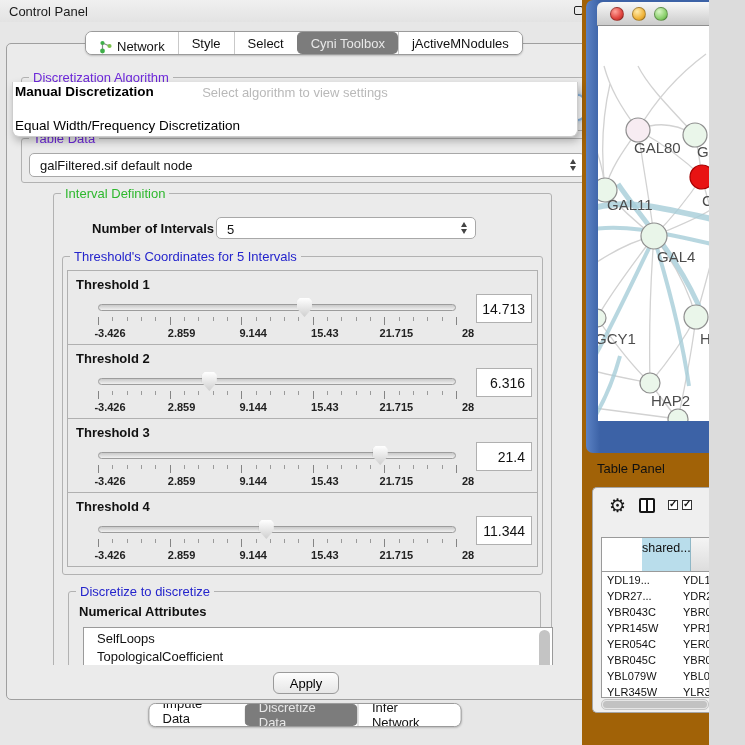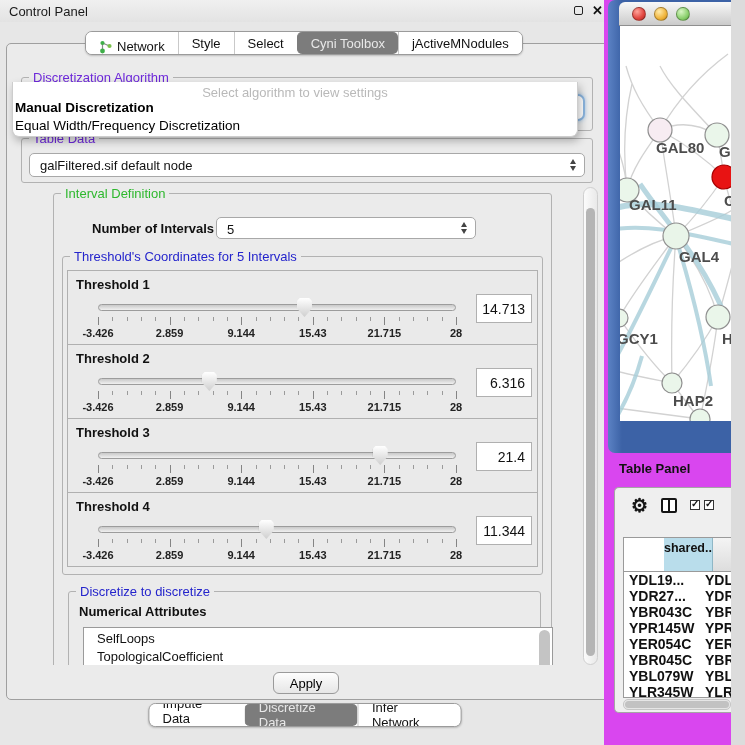--- a/index.html
+++ b/index.html
@@ -35,21 +35,21 @@
 
   .algo-group{left:14px;top:33px;width:572px;height:54px;}
   .algo-combo{position:absolute;left:7px;top:16px;right:7px;height:27px;background:#fff;
               border:2px solid #8ab4de;border-radius:7px;box-shadow:0 0 4px #9cc3e6;}
 
   
   .popup{position:absolute;left:12px;top:82px;width:566px;height:55px;background:#fff;z-index:50;
          border:1px solid #cdcdcd;border-top:none;border-radius:0 0 7px 7px;box-shadow:2px 4px 9px rgba(0,0,0,.28);}
   .popup-hint{position:absolute;top:3px;left:0;right:0;text-align:center;color:#b9b9b9;font-size:13px;}
   .popup-opt{position:absolute;left:2px;font-size:13.5px;color:#000;white-space:nowrap;}
-  .popup-opt.first{top:18px;font-weight:bold;}
+  .popup-opt.first{top:2px;font-weight:bold;}
   .popup-opt.second{top:36px;}
 
   .tabledata-group{left:14px;top:94px;width:572px;height:45px;}
   .combo{position:relative;background:#fff;border:1px solid #a8a8a8;border-radius:5px;font-size:13px;}
   .td-combo{position:absolute;left:7px;top:14px;right:7px;height:24px;}
   .combo .combo-text{position:absolute;left:10px;top:4px;white-space:nowrap;}
   .stepper{position:absolute;right:8px;top:50%;transform:translateY(-50%);display:flex;flex-direction:column;gap:2px;}
   .stepper .up{width:0;height:0;border-left:3.5px solid transparent;border-right:3.5px solid transparent;border-bottom:5px solid #444;}
   .stepper .down{width:0;height:0;border-left:3.5px solid transparent;border-right:3.5px solid transparent;border-top:5px solid #444;}
 
@@ -68,40 +68,40 @@
           background:linear-gradient(#c9c9c9,#f0f0f0);}
   .thumb{position:absolute;top:-7px;width:15px;height:19px;margin-left:-7.5px;
          background:linear-gradient(#ffffff,#cfcfcf);
          clip-path:polygon(18% 0,82% 0,100% 16%,100% 55%,50% 100%,0 55%,0 16%);
          filter:drop-shadow(0 0 1px rgba(0,0,0,.5));}
   .ticks{position:absolute;left:30px;top:46px;width:358px;height:8px;}
   .ticks .minor{position:absolute;left:0;top:0;width:100%;height:4px;
         background:repeating-linear-gradient(to right,#9a9a9a 0 1px,transparent 1px 14.32px);}
   .ticks .major{position:absolute;top:0;width:1px;height:8px;background:#848484;}
   .scale{position:absolute;left:30px;top:56px;width:358px;height:12px;font-size:11px;font-weight:bold;color:#222;}
-  .scale span{position:absolute;transform:translateX(-50%);white-space:nowrap;}
+  .scale span{position:absolute;transform:translateX(-50%);white-space:nowrap;margin-left:12px;}
   .value-box{position:absolute;left:408px;top:23px;width:56px;height:29px;background:#fff;border:1px solid #b0b0b0;
              font-size:14px;display:flex;align-items:center;justify-content:flex-end;padding-right:6px;}
 
   .attrs-group{position:relative;margin:16px 2px 0 6px;border:1px solid #b2b2b2;border-radius:3px;padding:12px 8px 8px 8px;}
   .num-attrs-label{font-weight:bold;font-size:13px;margin:0 0 8px 2px;}
   .attr-list{position:relative;margin-left:6px;width:470px;height:120px;background:#fff;border:1px solid #9a9a9a;overflow:hidden;}
   .attr-list ul{margin:2px 0 0 0;padding:0 0 0 13px;list-style:none;font-size:13px;line-height:18px;}
   .attr-scroll{position:absolute;right:2px;top:2px;width:11px;height:80px;background:#c4c4c4;border-radius:6px;}
 
   .v-scrollbar{position:absolute;left:576px;top:143px;width:15px;height:478px;border:1px solid #cfcfcf;border-radius:8px;
                background:linear-gradient(90deg,#fbfbfb,#e9e9e9);}
   .v-thumb{position:absolute;left:2px;top:20px;width:9px;height:448px;background:#b5b5b5;border-radius:5px;}
 
   .apply-btn{position:absolute;left:266px;top:628px;width:66px;height:22px;background:linear-gradient(#fdfdfd,#e6e6e6);
              border:1px solid #9a9a9a;border-radius:6px;font-size:13px;font-family:"Liberation Sans",sans-serif;
              display:flex;align-items:center;justify-content:center;padding:0;}
 
   
-  .right-area{position:absolute;left:604px;top:0;width:127px;height:745px;background:#d946ef;font-weight:bold;}
+  .right-area{position:absolute;left:582px;top:0;width:127px;height:745px;background:#a16207;}
   .net-window{position:absolute;left:4px;top:0;width:123px;height:453px;border-radius:7px 0 0 7px;
               background:linear-gradient(90deg,#5b82c4,#3c62a6 14px);}
   .net-titlebar{position:absolute;left:11px;top:2px;right:0;height:24px;background:linear-gradient(#f8f8f8,#cbcbcb);
                 border-radius:6px 0 0 0;border-bottom:1px solid #8f8f8f;}
   .light{position:absolute;top:5px;width:14px;height:14px;border-radius:50%;border:1px solid rgba(0,0,0,.28);}
   .light.red{left:13px;background:radial-gradient(circle at 35% 30%,#ffa39a,#e0443e 60%,#aa2c24);}
   .light.yellow{left:35px;background:radial-gradient(circle at 35% 30%,#ffeaa9,#f0b43b 60%,#c4881c);}
   .light.green{left:57px;background:radial-gradient(circle at 35% 30%,#d9f6c5,#8bd06d 60%,#57a23b);}
   .net-canvas{position:absolute;left:12px;top:26px;right:0;bottom:32px;background:#fff;overflow:hidden;}
   #net-svg text{font-family:"Liberation Sans",sans-serif;font-size:15px;fill:#4c4c4c;}
@@ -115,21 +115,21 @@
   .split-icon{width:16px;height:15px;border:2px solid #151515;border-radius:2px;position:relative;background:#fff;}
   .split-icon::after{content:"";position:absolute;left:50%;top:0;bottom:0;width:2px;background:#151515;transform:translateX(-50%);}
   .cb{width:10px;height:10px;border:1px solid #333;background:#fff;position:relative;margin-left:-9px;}
   .cb.first{margin-left:0;}
   .cb::after{content:"\2713";position:absolute;left:0;top:-3px;font-size:10px;font-weight:bold;color:#111;}
   .tp-table{position:absolute;left:8px;top:49px;right:0;height:161px;background:#fff;border:1px solid #9a9a9a;border-right:none;overflow:hidden;}
   .tp-header{display:flex;height:34px;border-bottom:1px solid #9a9a9a;font-size:12.5px;padding-left:40px;}
   .tp-hcell{line-height:21px;text-align:center;overflow:hidden;white-space:nowrap;}
   .tp-hcell.c1{width:72px;background:#b9ddeb;border-right:1px solid #8fb7c6;}
   .tp-hcell.c2{flex:1;background:linear-gradient(#f4f4f4,#dddddd);text-align:left;padding-left:18px;}
-  .tp-row{display:flex;height:16px;font-size:14px;line-height:16px;white-space:nowrap;}
+  .tp-row{display:flex;height:16px;font-size:11px;line-height:16px;white-space:nowrap;}
   .tp-cell.c1{width:72px;padding-left:5px;overflow:hidden;}
   .tp-cell.c2{flex:1;padding-left:9px;overflow:hidden;}
   .tp-hscroll{position:absolute;left:8px;right:0;top:211px;height:11px;background:#e6e6e6;border:1px solid #c6c6c6;border-radius:5px;}
   .tp-hthumb{position:absolute;left:1px;right:1px;top:1px;bottom:1px;background:#c2c2c2;border-radius:4px;}
 </style>
 </head>
 <body>
 
 <div class="stage">
 

